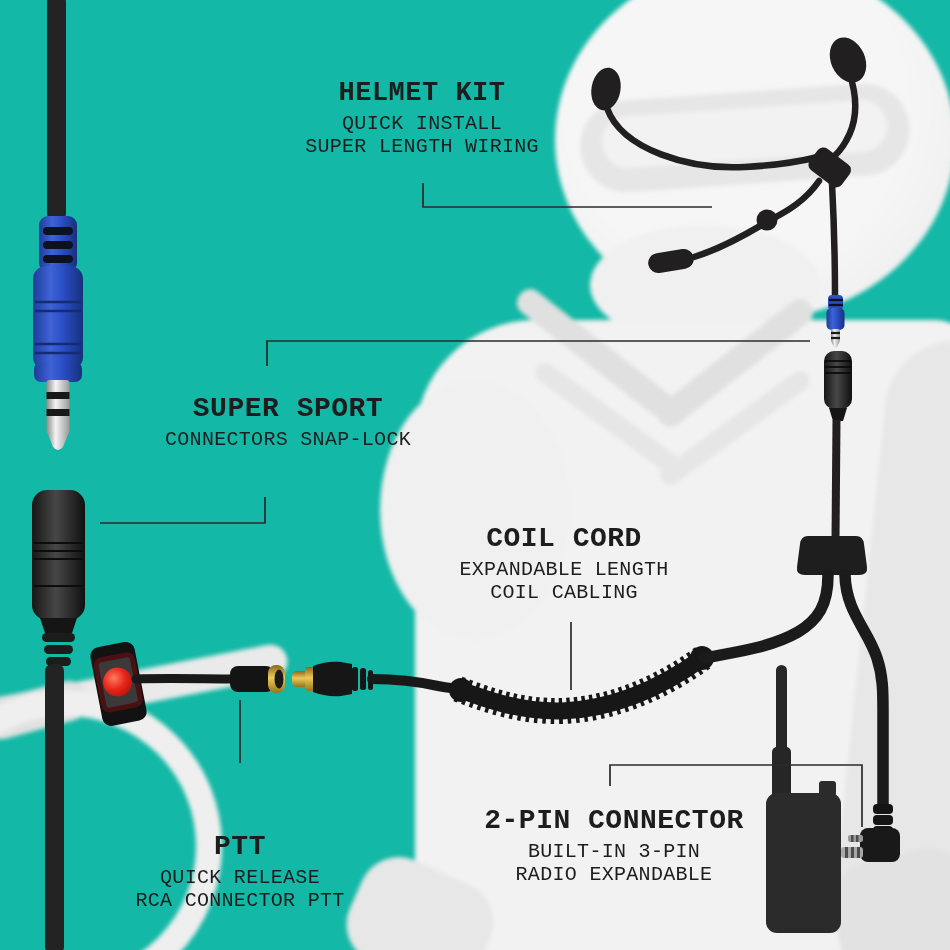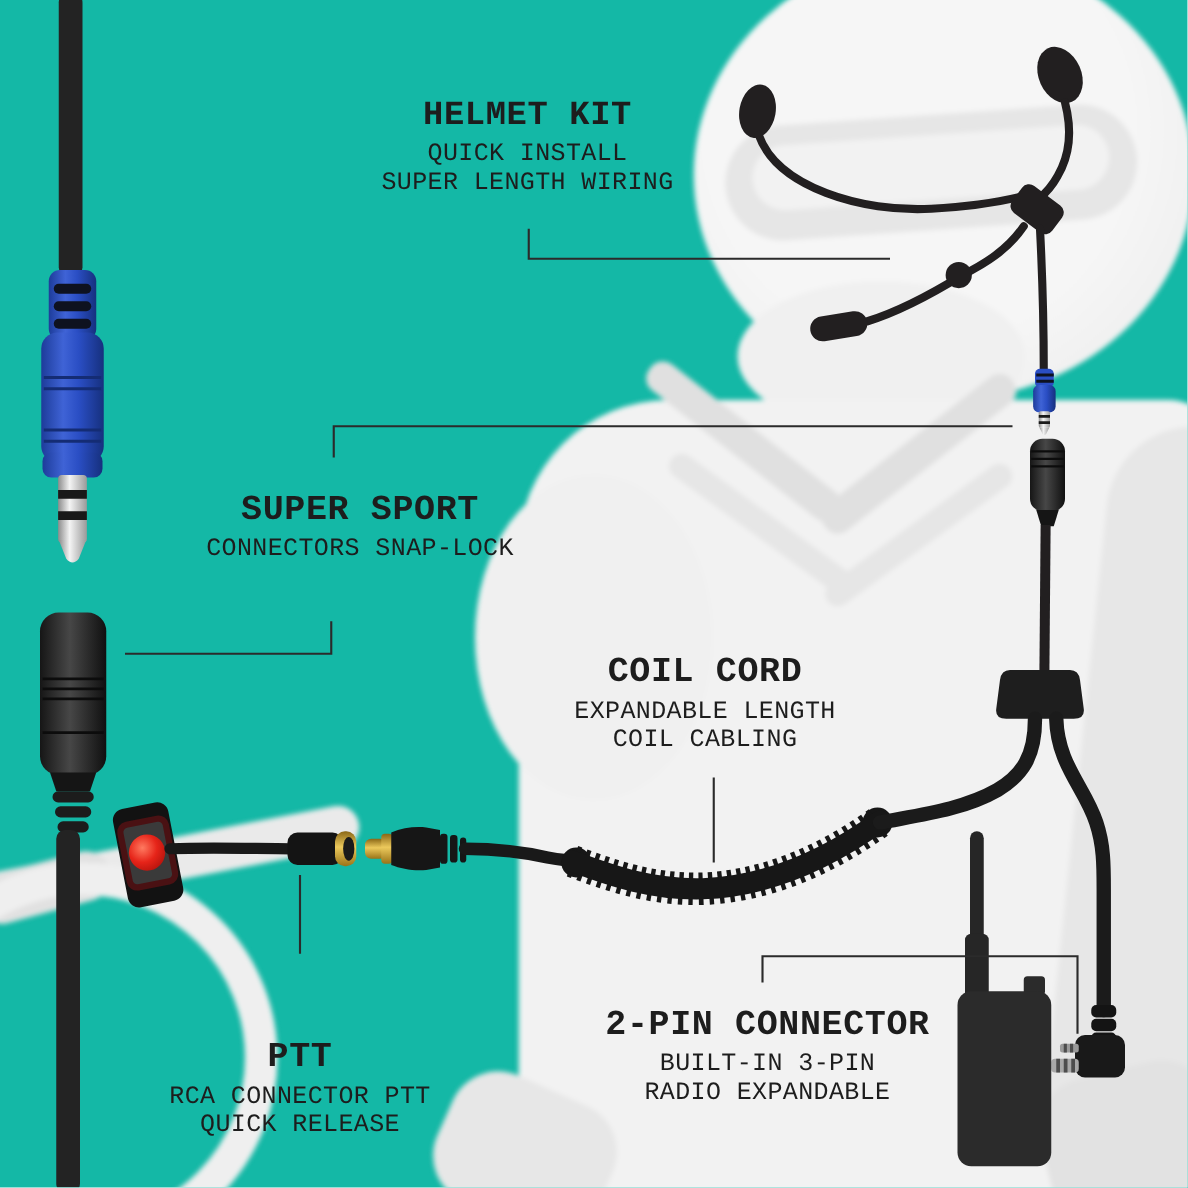--- a/index.html
+++ b/index.html
@@ -247,22 +247,22 @@
   </div>
 
   <div class="label lab-coil">
     <div class="title">COIL CORD</div>
     <div class="sub">EXPANDABLE LENGTH</div>
     <div class="sub">COIL CABLING</div>
   </div>
 
   <div class="label lab-ptt">
     <div class="title">PTT</div>
+    <div class="sub">QUICK RELEASE</div>
     <div class="sub">RCA CONNECTOR PTT</div>
-    <div class="sub">QUICK RELEASE</div>
   </div>
 
   <div class="label lab-2pin">
     <div class="title">2-PIN CONNECTOR</div>
     <div class="sub">BUILT-IN 3-PIN</div>
     <div class="sub">RADIO EXPANDABLE</div>
   </div>
 
 </div>
 

